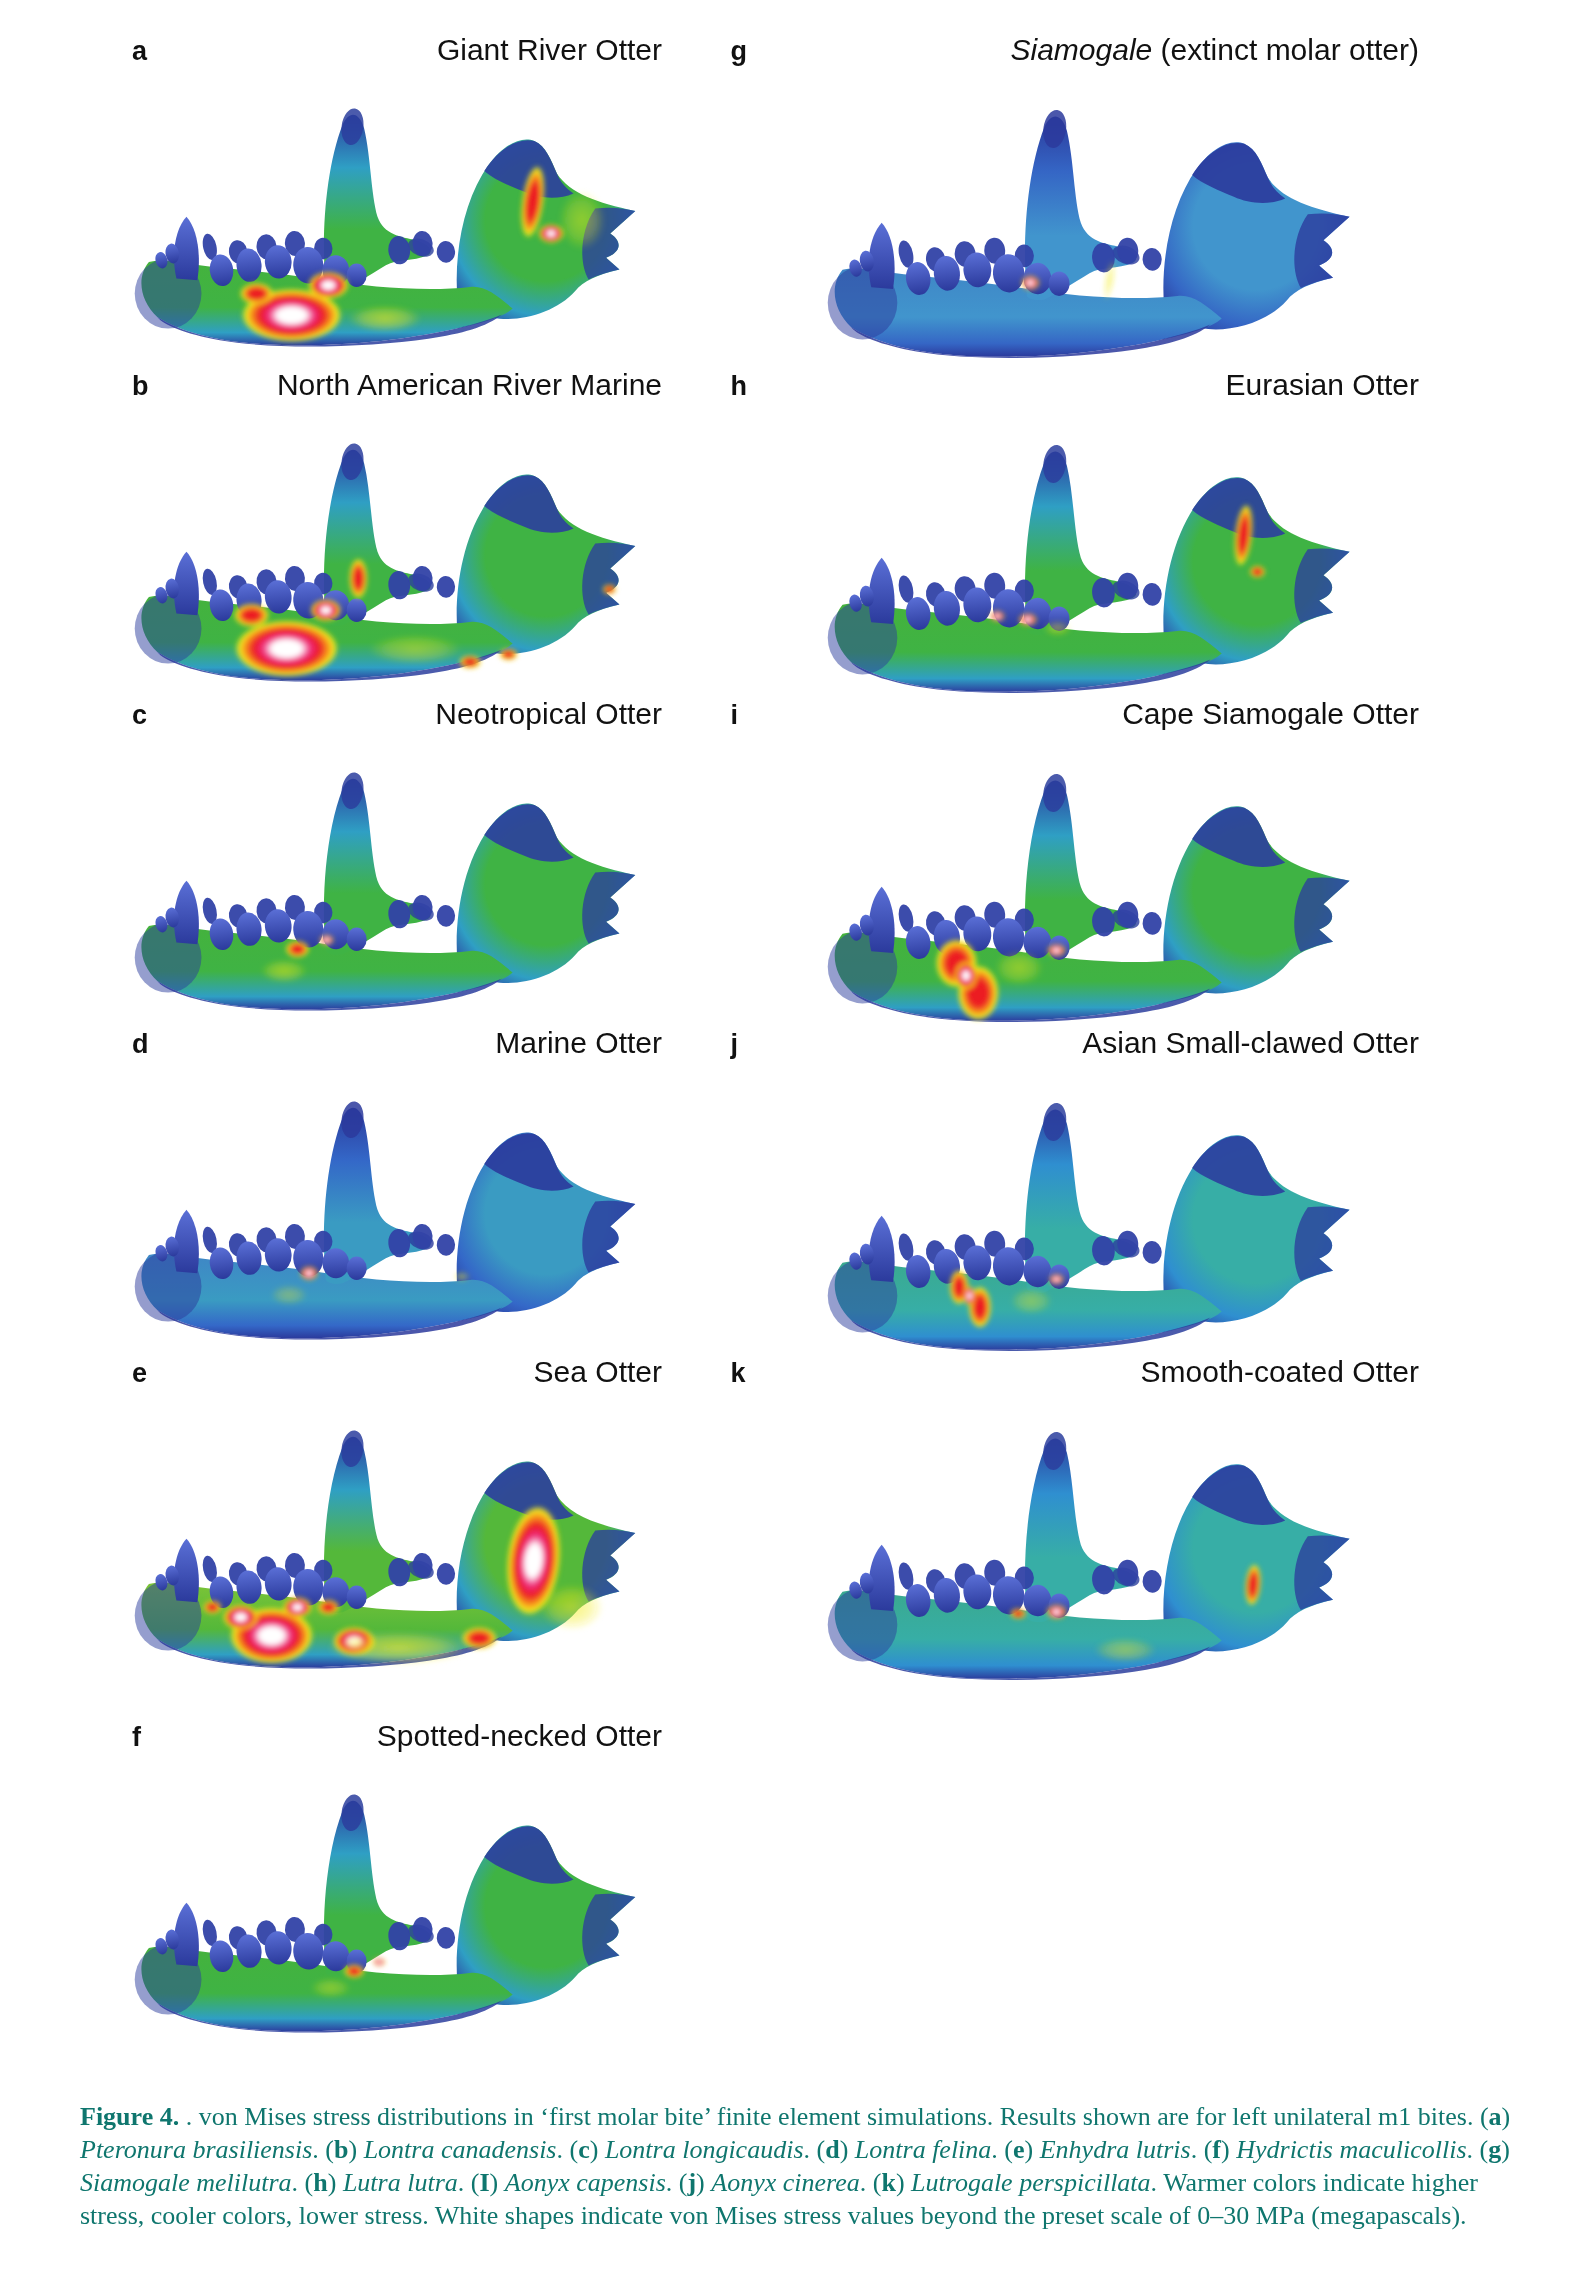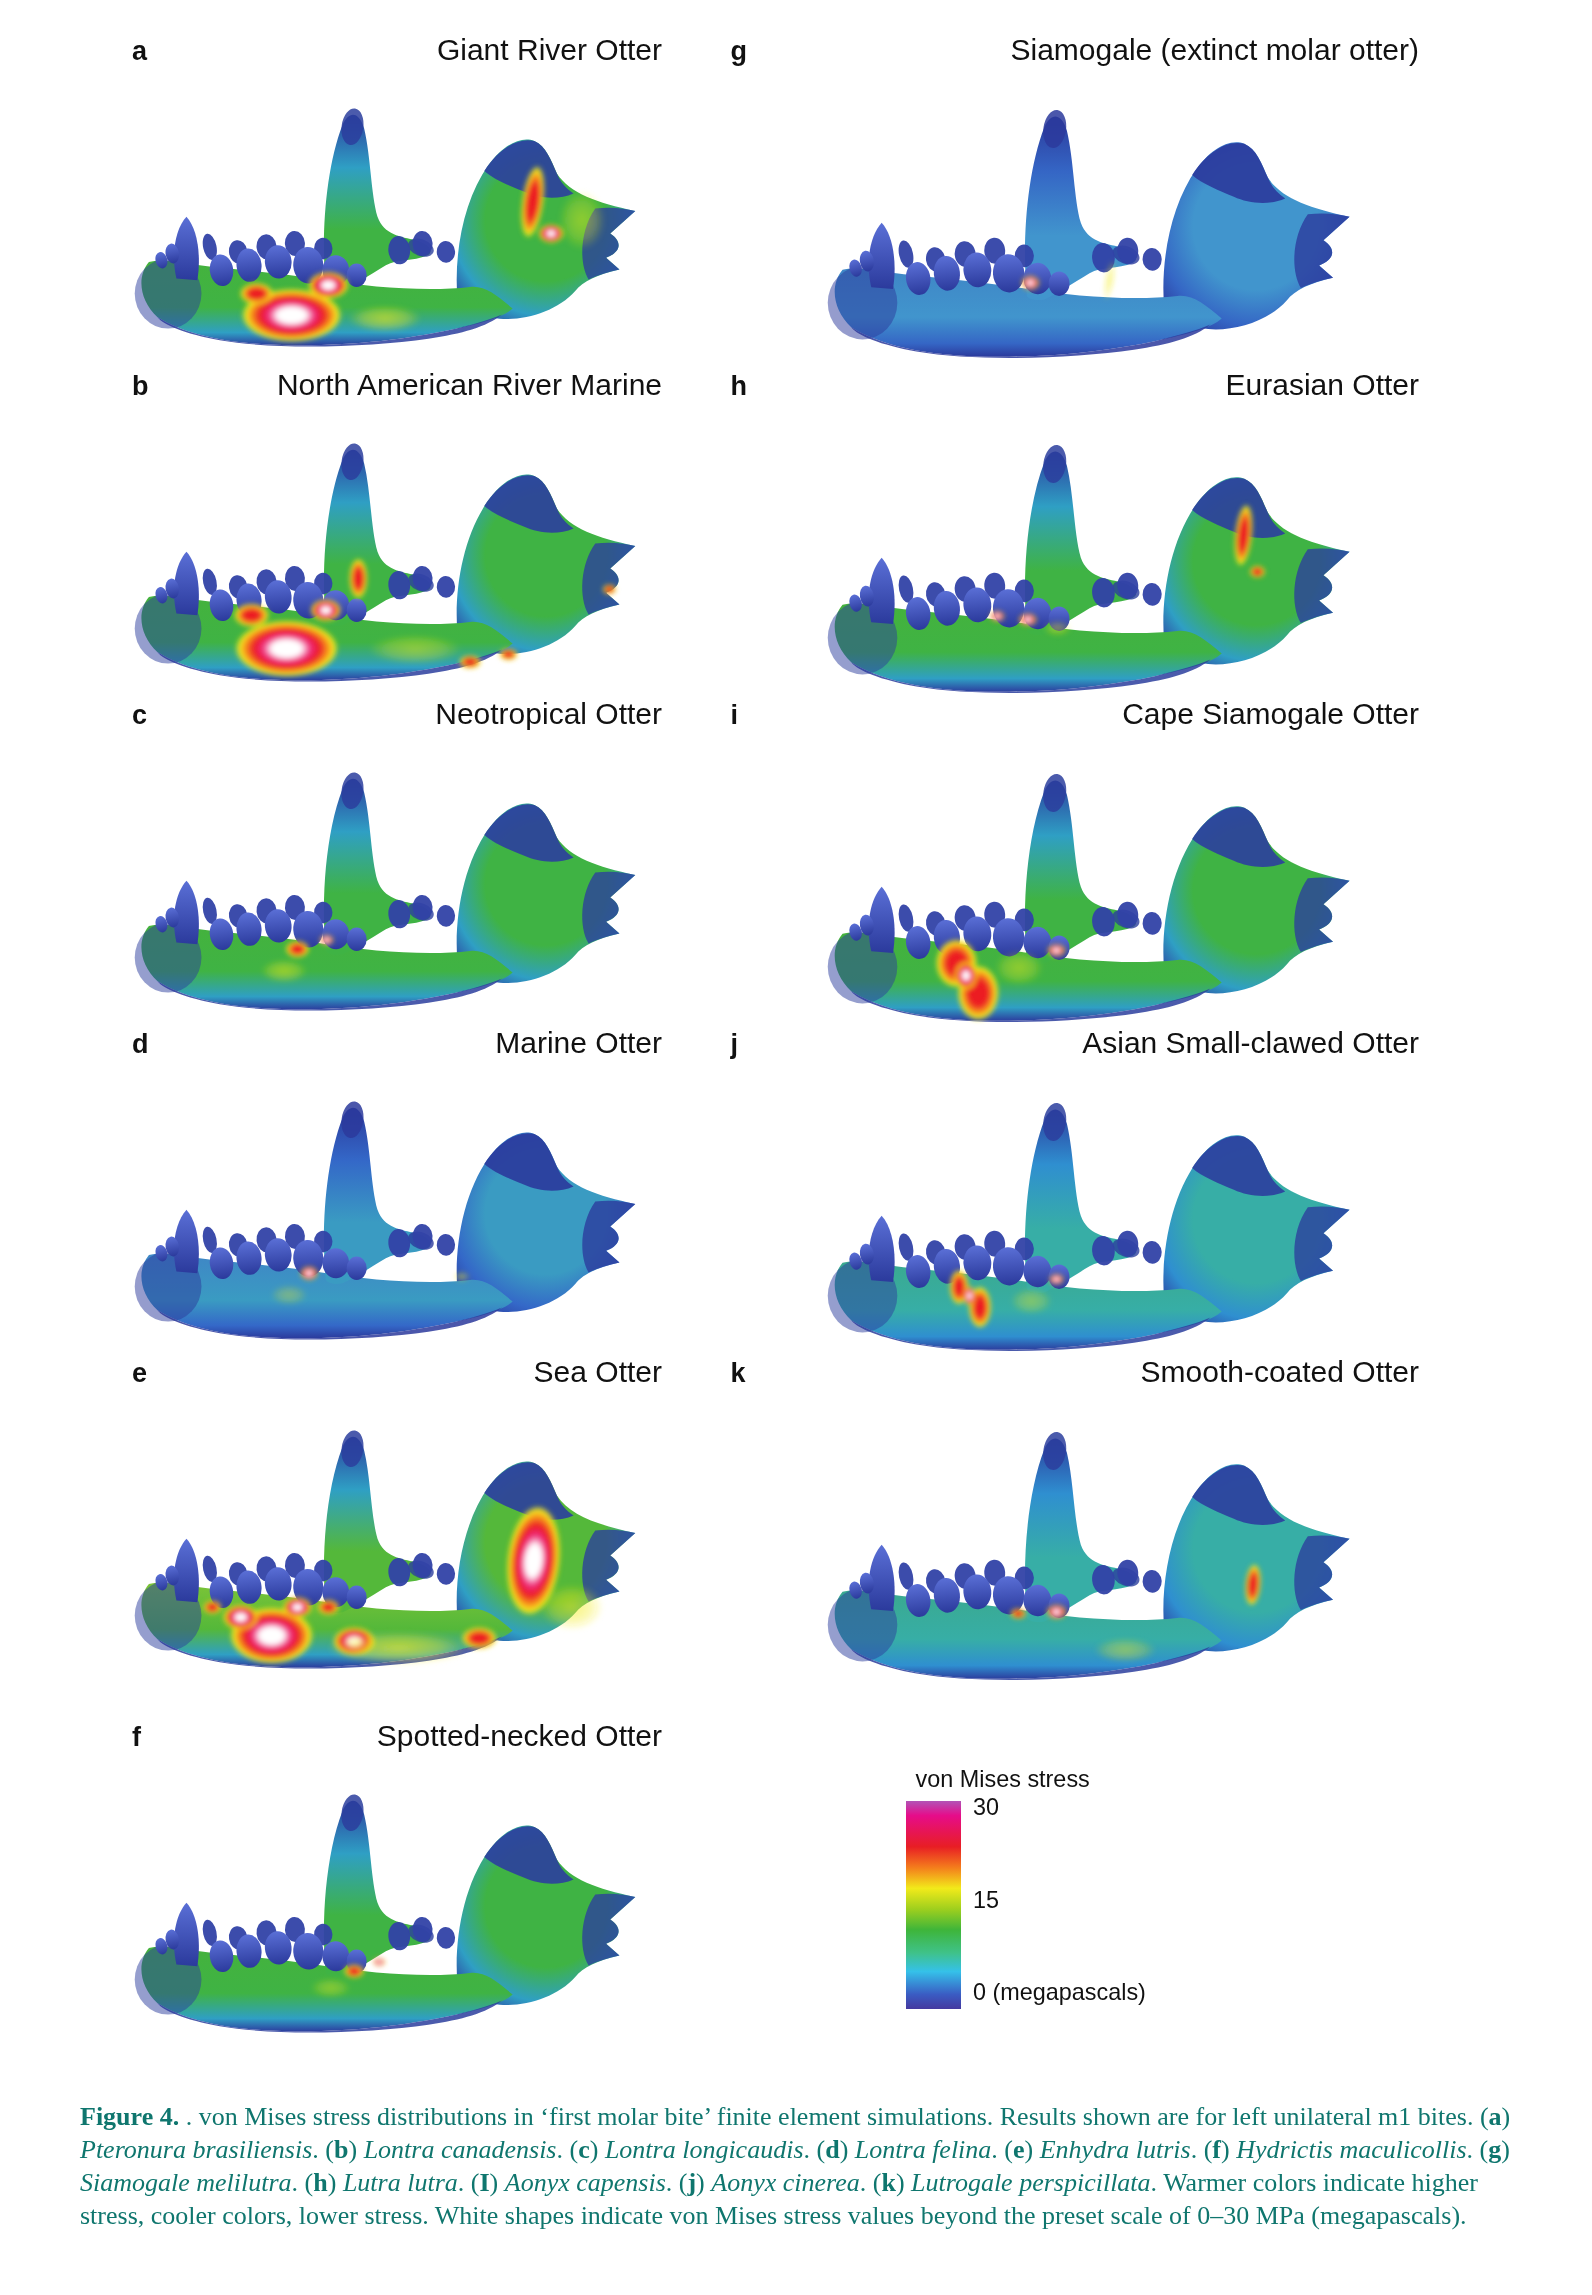--- a/index.html
+++ b/index.html
@@ -2,21 +2,21 @@
 <html style="font-size:14px"><head>
 <meta charset="utf-8">
 <style>
   html,body{margin:0;padding:0;background:#ffffff;}
   .page{position:relative;width:1593px;height:2295px;background:#ffffff;overflow:hidden;
         font-family:"Liberation Sans",sans-serif;color:#111;}
   .panel{position:absolute;}
   .panel-header{display:flex;justify-content:space-between;align-items:baseline;height:35px;}
   .panel-letter{font-weight:700;font-size:27px;line-height:29px;}
   .panel-title{font-size:30px;line-height:29px;text-align:right;white-space:nowrap;}
-  .panel-title .it{}
+  .panel-title .it{font-style:italic;}
   .jaw-wrap{margin-top:5.2px;}
   .jaw-wrap svg{display:block;}
   .legend{position:absolute;left:900px;top:1766px;width:364px;height:268px;}
   .legend-title{position:absolute;left:15.6px;top:0px;font-size:23.4px;}
   .legend-bar{position:absolute;left:6px;top:35px;width:55px;height:208px;}
   .legend-tick{position:absolute;left:73px;font-size:23.4px;white-space:nowrap;}
   .legend-tick.t30{top:28px;}
   .legend-tick.t15{top:121px;}
   .legend-tick.t0{top:213px;}
   .caption{position:absolute;left:80px;top:2074px;width:1435px;
@@ -1025,23 +1025,16 @@
             <g filter="url(#soft-f)">
               <ellipse cx="331" cy="252" rx="12" ry="8" transform="rotate(0 331 252)" fill="url(#hsR-f)" opacity="1"></ellipse>
               <ellipse cx="303" cy="272" rx="24" ry="12" transform="rotate(0 303 272)" fill="url(#hsY-f)" opacity="0.4"></ellipse>
               <ellipse cx="361" cy="241" rx="7" ry="5" transform="rotate(0 361 241)" fill="url(#hsW-f)" opacity="1"></ellipse>
             </g>
           </svg>
         </div>
       </div>
     </div>
 
-  <div class="legend">
-    <div class="legend-title">von Mises stress</div>
-    <div class="legend-bar" id="legend-bar" style="background: linear-gradient(rgb(178, 83, 182) 0%, rgb(230, 12, 138) 7%, rgb(232, 30, 36) 22%, rgb(244, 125, 28) 32%, rgb(242, 234, 26) 42%, rgb(158, 207, 30) 52%, rgb(62, 181, 58) 62%, rgb(63, 194, 137) 73%, rgb(53, 193, 233) 82%, rgb(58, 92, 195) 93%, rgb(69, 57, 159) 100%);"></div>
-    <div class="legend-tick t30">30</div>
-    <div class="legend-tick t15">15</div>
-    <div class="legend-tick t0">0 (megapascals)</div>
-  </div>
 
   <p class="caption" id="caption"><span class="b">Figure 4. </span><span> . von Mises stress distributions in ‘first molar bite’ finite element simulations. Results shown are for left unilateral m1 bites. (</span><span class="b">a</span><span>) </span><span class="i">Pteronura brasiliensis</span><span>. (</span><span class="b">b</span><span>) </span><span class="i">Lontra canadensis</span><span>. (</span><span class="b">c</span><span>) </span><span class="i">Lontra longicaudis</span><span>. (</span><span class="b">d</span><span>) </span><span class="i">Lontra felina</span><span>. (</span><span class="b">e</span><span>) </span><span class="i">Enhydra lutris</span><span>. (</span><span class="b">f</span><span>) </span><span class="i">Hydrictis maculicollis</span><span>. (</span><span class="b">g</span><span>) </span><span class="i">Siamogale melilutra</span><span>. (</span><span class="b">h</span><span>) </span><span class="i">Lutra lutra</span><span>. (</span><span class="b">I</span><span>) </span><span class="i">Aonyx capensis</span><span>. (</span><span class="b">j</span><span>) </span><span class="i">Aonyx cinerea</span><span>. (</span><span class="b">k</span><span>) </span><span class="i">Lutrogale perspicillata</span><span>. Warmer colors indicate higher stress, cooler colors, lower stress. White shapes indicate von Mises stress values beyond the preset scale of 0–30 MPa (megapascals).</span></p>
 </div>
 
 
 </body></html>

